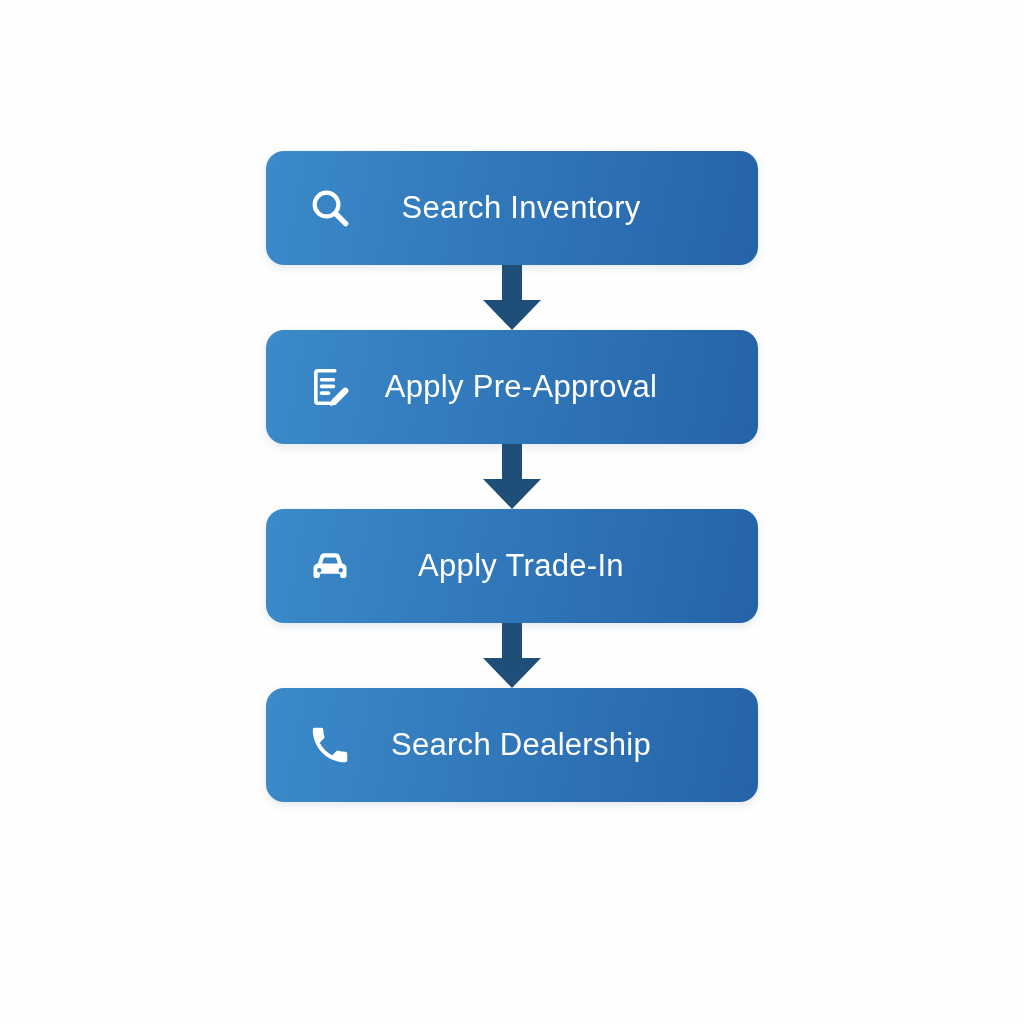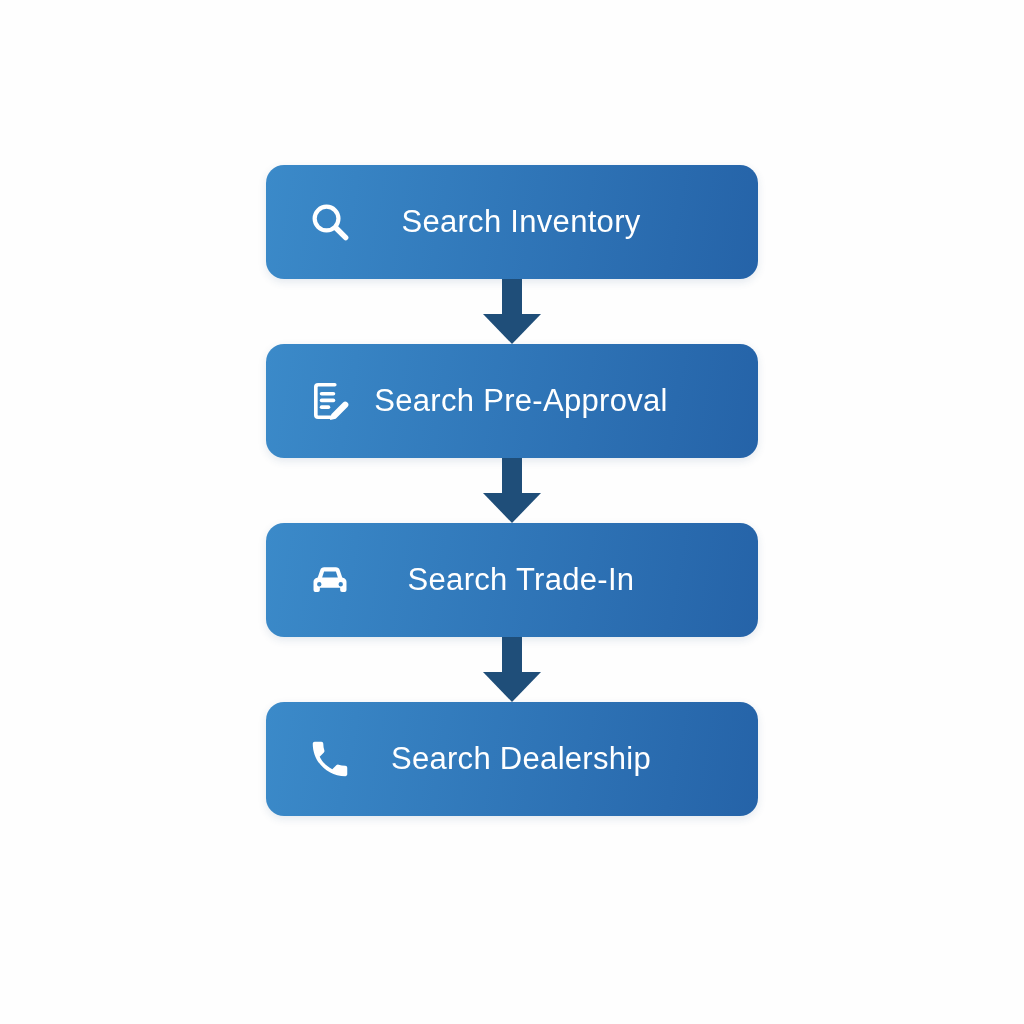--- a/index.html
+++ b/index.html
@@ -13,21 +13,21 @@
     font-family: "Liberation Sans", sans-serif;
     overflow: hidden;
   }
   .canvas {
     position: relative;
     width: 1024px;
     height: 1024px;
   }
   .flow {
     position: absolute;
-    top: 165px;
+    top: 151px;
     left: 50%;
     transform: translateX(-50%);
     display: flex;
     flex-direction: column;
     align-items: center;
   }
   .step {
     width: 492px;
     height: 114px;
     border-radius: 18px;
@@ -112,35 +112,35 @@
         <svg viewBox="0 0 24 24">
           <g fill="none" stroke="#ffffff" stroke-width="1.9" stroke-linecap="round" stroke-linejoin="round">
             <path d="M14.5 3.5H5.8a1.2 1.2 0 0 0-1.2 1.2v14.6a1.2 1.2 0 0 0 1.2 1.2h7"></path>
             <path d="M7.6 8.2h6.2"></path>
             <path d="M7.6 11.7h6.2"></path>
             <path d="M7.6 15.2h3.6"></path>
           </g>
           <path d="M12.7 18.9l-.7 3 3-.7 6.1-6.1a1.6 1.6 0 0 0-2.3-2.3z" fill="#ffffff"></path>
         </svg>
       </span>
-      <span class="label">Search Pre-Approval</span>
+      <span class="label">Apply Pre-Approval</span>
     </div>
 
     <div class="arrow">
       <div class="shaft"></div>
       <div class="head"></div>
     </div>
 
     <div class="step">
       <span class="icon">
         <svg viewBox="0 0 24 24">
           <path fill="#ffffff" fill-rule="evenodd" d="M6.9 6.9A2.2 2.2 0 0 1 9 5.4h6a2.2 2.2 0 0 1 2.1 1.5l1.3 3.8.7.2c.9.25 1.5 1.05 1.5 2v4.3a1 1 0 0 1-1 1h-1.3a1 1 0 0 1-1-1v-1.1H6.7v1.1a1 1 0 0 1-1 1H4.4a1 1 0 0 1-1-1v-4.3c0-.95.6-1.75 1.5-2l.7-.2zM8.9 7.6l-1 3.1h8.2l-1-3.1zM6.4 13.1a1.15 1.15 0 1 0 0 2.3 1.15 1.15 0 0 0 0-2.3zm11.2 0a1.15 1.15 0 1 0 0 2.3 1.15 1.15 0 0 0 0-2.3z"></path>
         </svg>
       </span>
-      <span class="label">Search Trade-In</span>
+      <span class="label">Apply Trade-In</span>
     </div>
 
     <div class="arrow">
       <div class="shaft"></div>
       <div class="head"></div>
     </div>
 
     <div class="step">
       <span class="icon">
         <svg viewBox="0 0 24 24">

